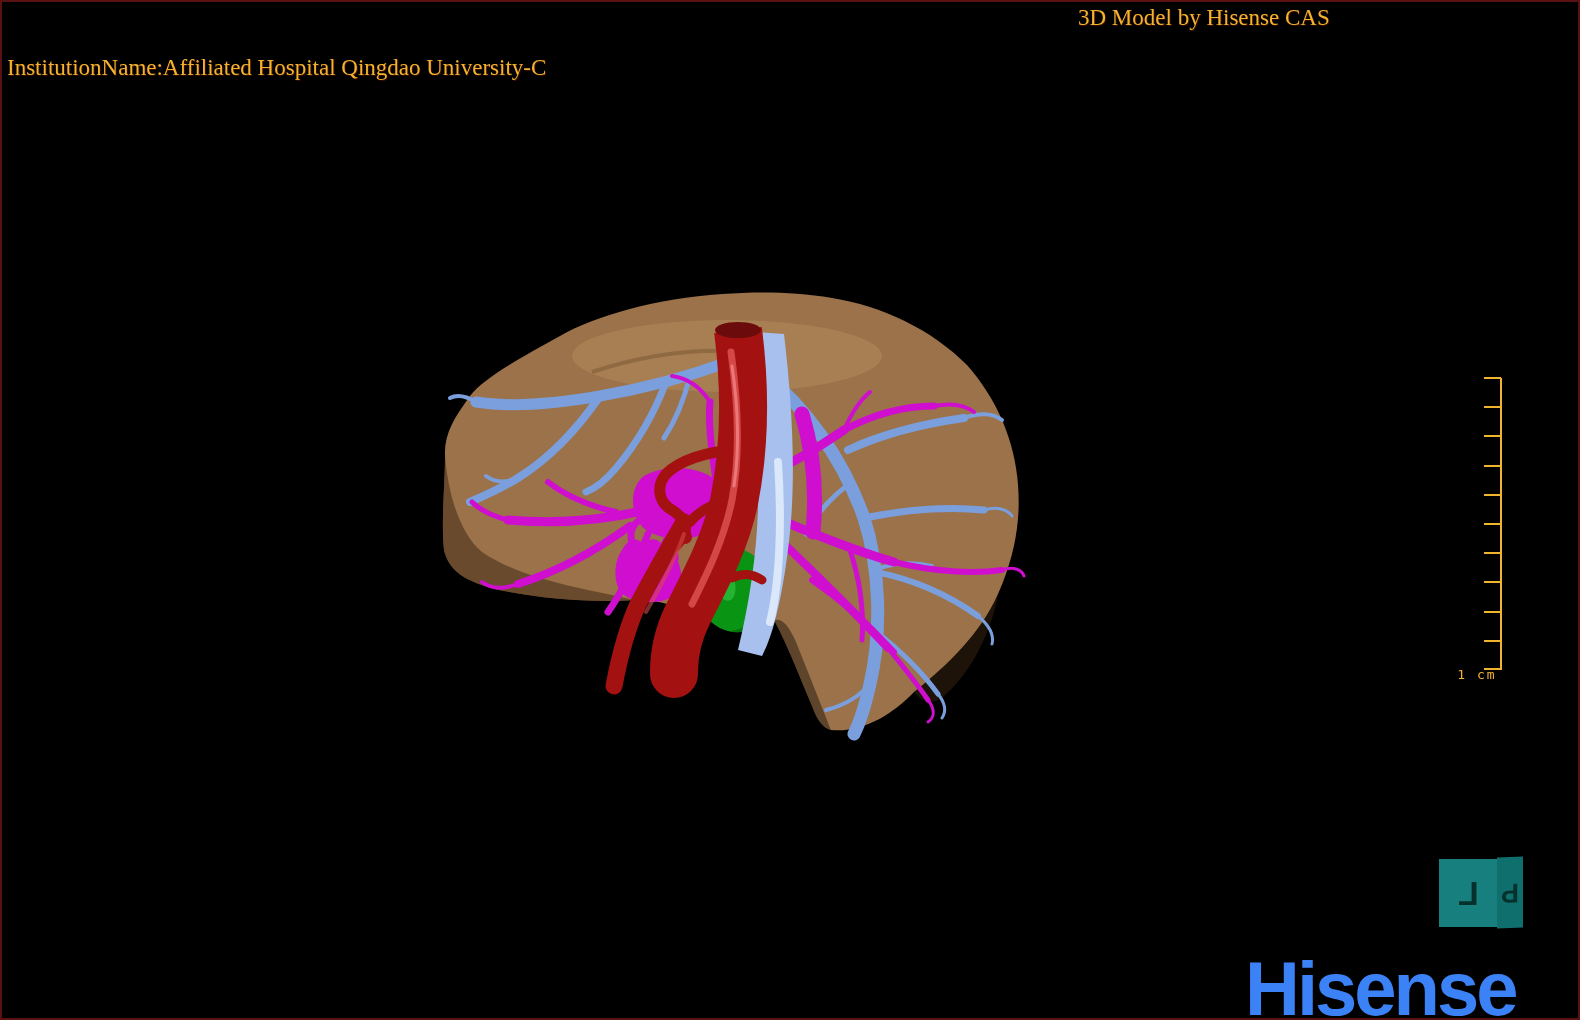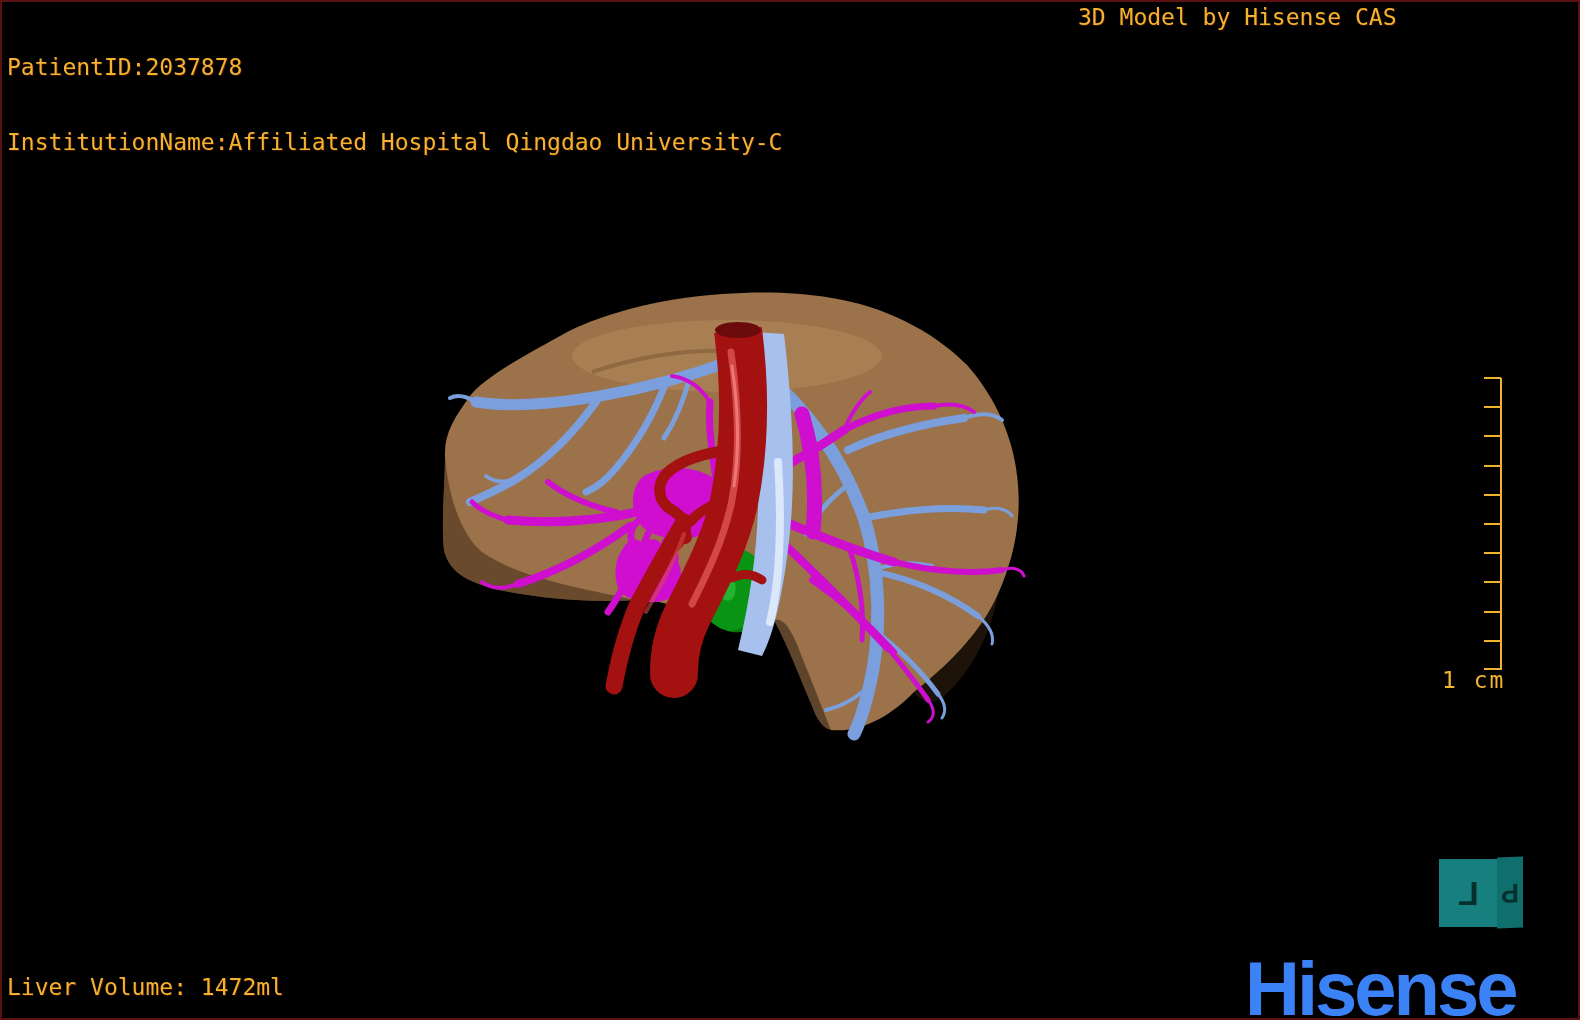--- a/index.html
+++ b/index.html
@@ -12,36 +12,37 @@
     border:2px solid #5a1111;
     font-family:"DejaVu Sans Mono", monospace;
   }
   .overlay-text{
     position:absolute;
     font-size:23px;
     line-height:25px;
     letter-spacing:0px;
     white-space:pre;
     text-shadow:1px 1px 0 rgba(110,20,0,.55);
+    font-family:Liberation Serif, serif;
   }
   .patient-block{left:5px;top:3px;}
   .credit-block{left:1076px;top:3px;}
   .volume-block{left:5px;top:973px;}
 
   .viewport{
     position:absolute;left:430px;top:280px;width:600px;height:460px;
   }
 
   
   .ruler{position:absolute;left:0;top:0;width:1580px;height:1020px;pointer-events:none;}
   .ruler-line{position:absolute;left:1498px;top:376px;width:2px;height:292px;}
   .ruler-tick{position:absolute;left:1482px;width:17px;height:2px;}
   .ruler-label{
     position:absolute;left:1440px;top:665px;width:70px;
-    font-size:23px;letter-spacing:2px;
+    font-size:13px;text-align:center;letter-spacing:2px;
     font-family:"DejaVu Sans Mono", monospace;
   }
 
   
   .cube{position:absolute;left:1437px;top:855px;width:86px;height:72px;}
   .cube-front{
     position:absolute;left:0;top:2px;width:58px;height:68px;
     display:flex;align-items:center;justify-content:center;
   }
   .cube-side{
@@ -70,27 +71,25 @@
     letter-spacing:-3px;
     line-height:1;
   }
 </style>
 </head>
 <body>
 
 <div class="screen" style="border-color: rgb(90, 17, 17);">
 
   <div class="overlay-text patient-block" style="color: rgb(242, 180, 46);">
-    <div>PatientID:2037878</div>
     <div>InstitutionName:Affiliated Hospital Qingdao University-C</div>
   </div>
 
   <div class="overlay-text credit-block" style="color: rgb(242, 180, 46);">3D Model by Hisense CAS</div>
 
-  <div class="overlay-text volume-block" style="color: rgb(242, 180, 46);">Liver Volume: 1472ml</div>
 
   <svg class="viewport" viewBox="0 0 600 460" xmlns="http://www.w3.org/2000/svg">
 
     <g fill="#9b7249">
       <path d="M290,12
                C225,16 163,34 128,54
                C84,78 50,98 38,114
                C22,136 12,152 13,174
                C13,202 9,240 12,268
                C17,292 40,302 72,309

